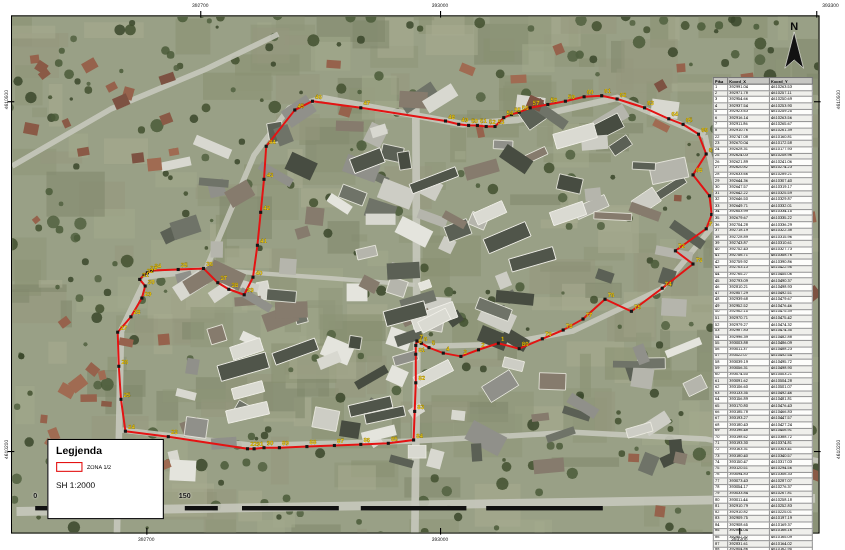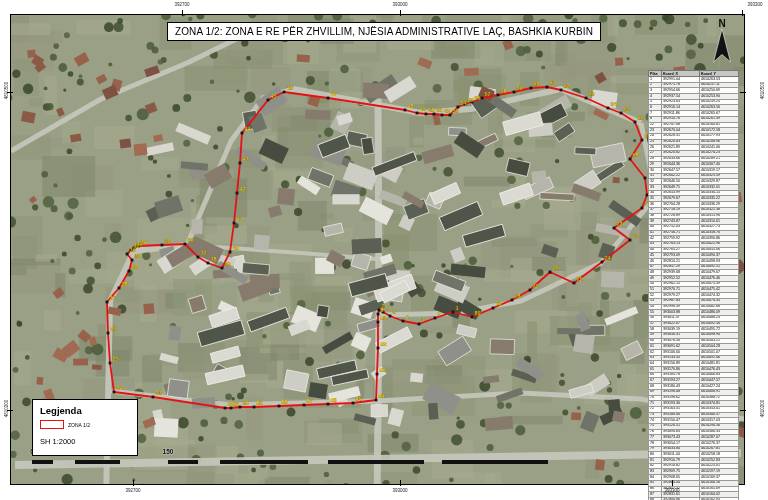--- a/index.html
+++ b/index.html
@@ -13,21 +13,21 @@
              white-space:nowrap;letter-spacing:.1px;z-index:5;}
   .north{position:absolute;left:700px;top:16px;width:44px;height:50px;z-index:4;text-align:center;}
   .coord-table{position:absolute;left:648px;top:70px;width:90px;border-collapse:collapse;
                background:#fdfdfb;border:1px solid #333;z-index:6;table-layout:fixed;}
   .coord-table th{background:#c7c7c3;border:0.5px solid #777;font-size:3.6px;font-weight:bold;
                   padding:0;height:5px;text-align:left;padding-left:1px;}
   .coord-table td{border:0.5px solid #999;font-size:3.6px;line-height:1;padding:0 0 0 1px;
                   height:4.7px;white-space:nowrap;overflow:hidden;}
   .coord-table tr:nth-child(even) td{background:#efefeb;}
   .col-n{width:13px;} .col-x{width:38px;} .col-y{width:39px;}
-  .legend-box{position:absolute;left:32px;top:399px;width:106px;height:57px;background:#fff;
+  .legend-box{position:absolute;left:43px;top:399px;width:106px;height:73px;background:#fff;
               border:1px solid #000;padding:5px 7px;box-sizing:border-box;z-index:6;}
   .legend-title{font-size:9.5px;font-weight:bold;}
   .legend-row{display:flex;align-items:center;gap:4px;margin-top:4px;}
   .legend-swatch{width:24px;height:9px;border:1.7px solid #e41313;box-sizing:border-box;background:#fff;}
   .legend-zone{font-size:5px;}
   .legend-scale{font-size:7.5px;margin-top:8px;}
   .scalebar{position:absolute;left:28px;top:448px;width:525px;height:22px;z-index:5;}
   .sb-label{position:absolute;top:0;font-size:6.5px;font-weight:bold;color:#111;
             transform:translateX(-50%);text-shadow:0 0 2px #fff;}
   .sb-seg{position:absolute;top:12px;height:4px;background:#111;}
@@ -1084,21 +1084,20 @@
         <text x="354.4" y="399.8" font-size="5.5" font-weight="bold" font-family="Liberation Sans, sans-serif" fill="#ffd400" stroke="#3a3000" stroke-width="0.15">85</text>
         <text x="329.4" y="400.8" font-size="5.5" font-weight="bold" font-family="Liberation Sans, sans-serif" fill="#ffd400" stroke="#3a3000" stroke-width="0.15">86</text>
         <text x="305.4" y="401.8" font-size="5.5" font-weight="bold" font-family="Liberation Sans, sans-serif" fill="#ffd400" stroke="#3a3000" stroke-width="0.15">87</text>
         <text x="280.4" y="402.8" font-size="5.5" font-weight="bold" font-family="Liberation Sans, sans-serif" fill="#ffd400" stroke="#3a3000" stroke-width="0.15">88</text>
         <text x="255.4" y="403.8" font-size="5.5" font-weight="bold" font-family="Liberation Sans, sans-serif" fill="#ffd400" stroke="#3a3000" stroke-width="0.15">89</text>
         <text x="241.4" y="403.8" font-size="5.5" font-weight="bold" font-family="Liberation Sans, sans-serif" fill="#ffd400" stroke="#3a3000" stroke-width="0.15">90</text>
         <text x="232.4" y="404.8" font-size="5.5" font-weight="bold" font-family="Liberation Sans, sans-serif" fill="#ffd400" stroke="#3a3000" stroke-width="0.15">91</text>
       </svg>
   </div>
 
-  <div class="title-box">ZONA 1/2: ZONA E RE PËR ZHVILLIM, NJËSIA ADMINISTRATIVE LAÇ, BASHKIA KURBIN</div>
 
   <div class="north">
     <svg width="44" height="50" viewBox="0 0 44 50">
       <text x="22" y="11" text-anchor="middle" font-size="10" font-weight="bold" font-family="Liberation Sans, sans-serif" fill="#0a0a0a" id="north-n">N</text>
       <path d="M22 13 L30.5 46 L22 38.5 L13.5 46 Z" fill="#121212" stroke="#f2f2ec" stroke-width="0.6"></path>
     </svg>
   </div>
 
   <table class="coord-table">
     <colgroup>

